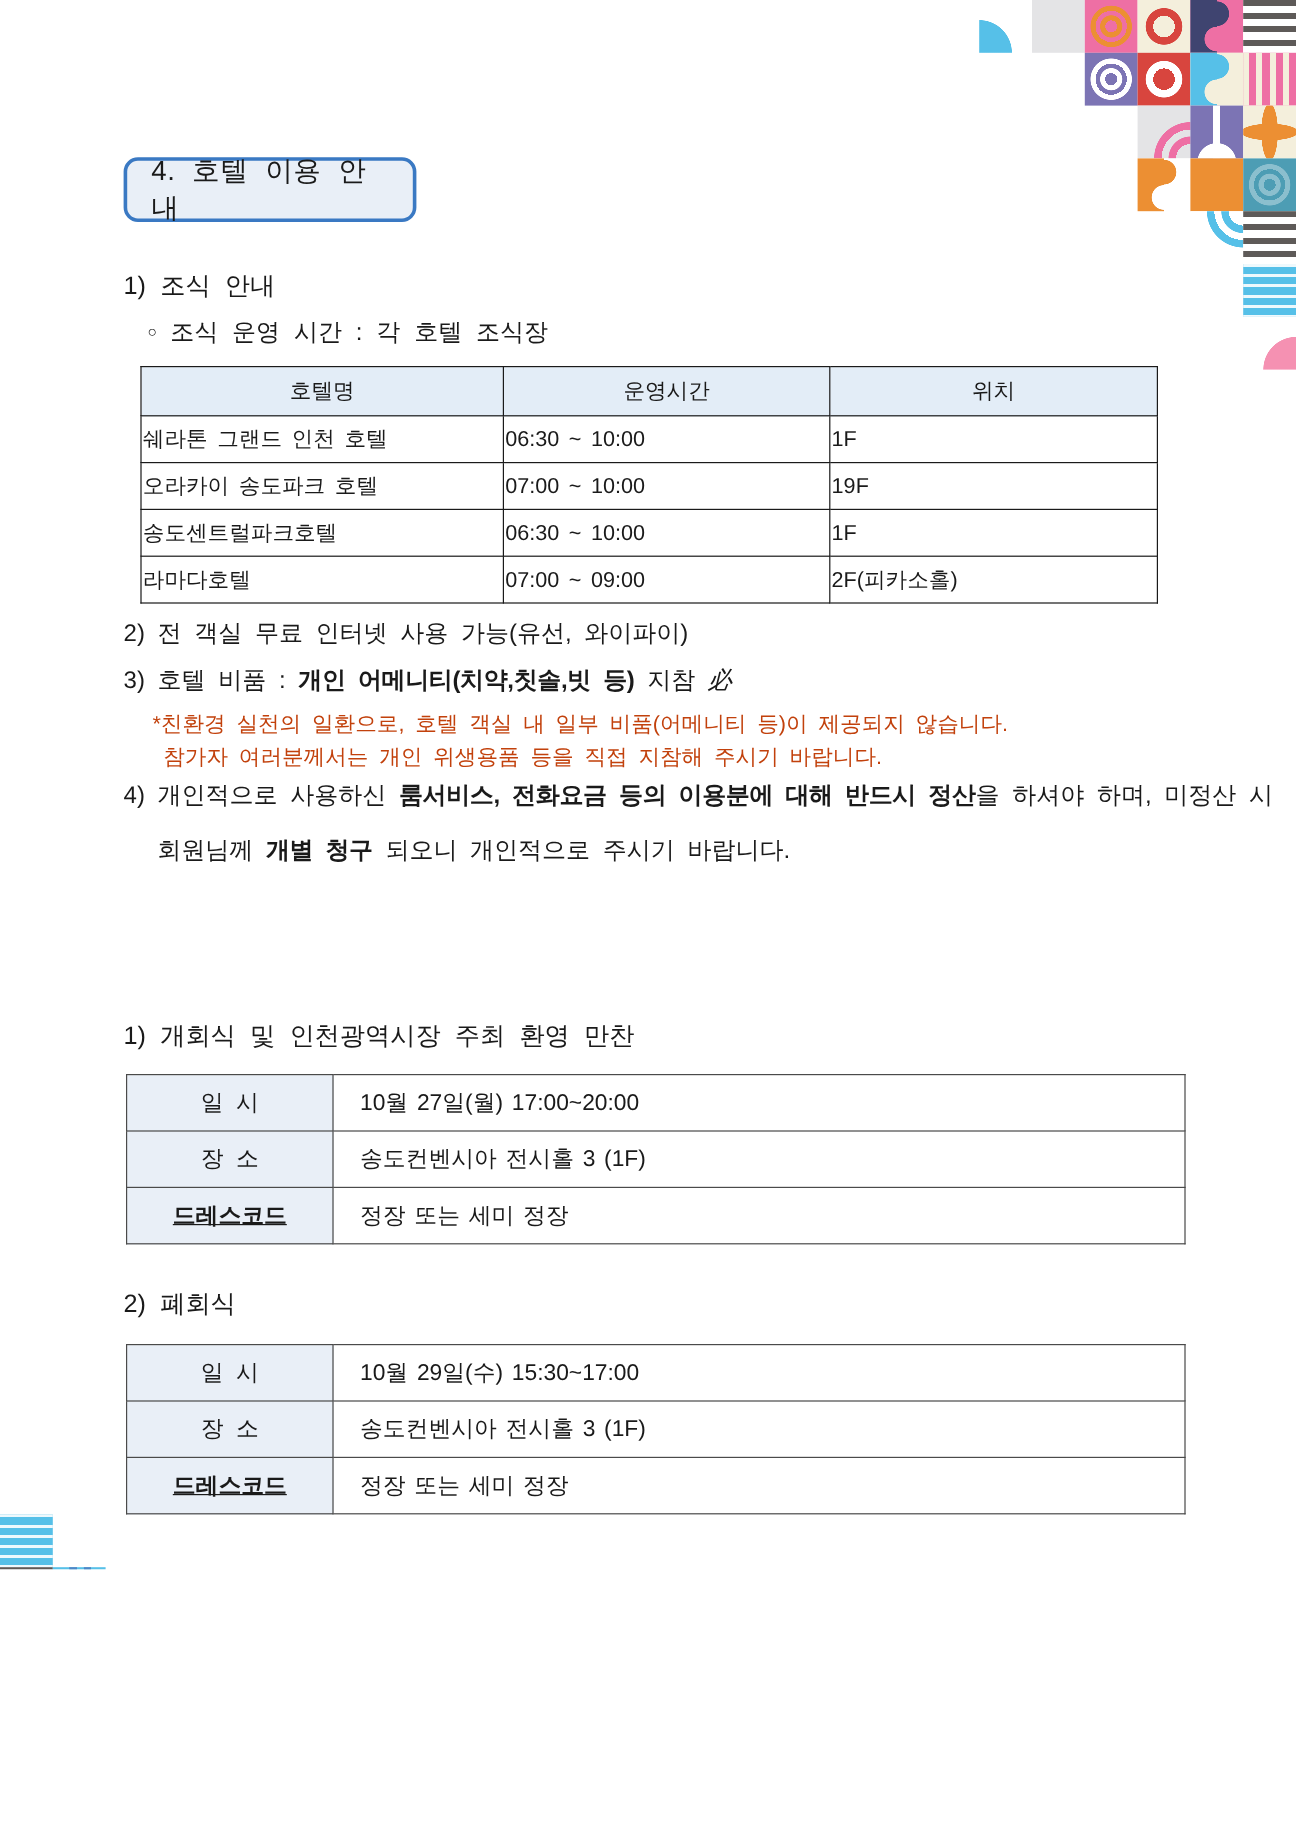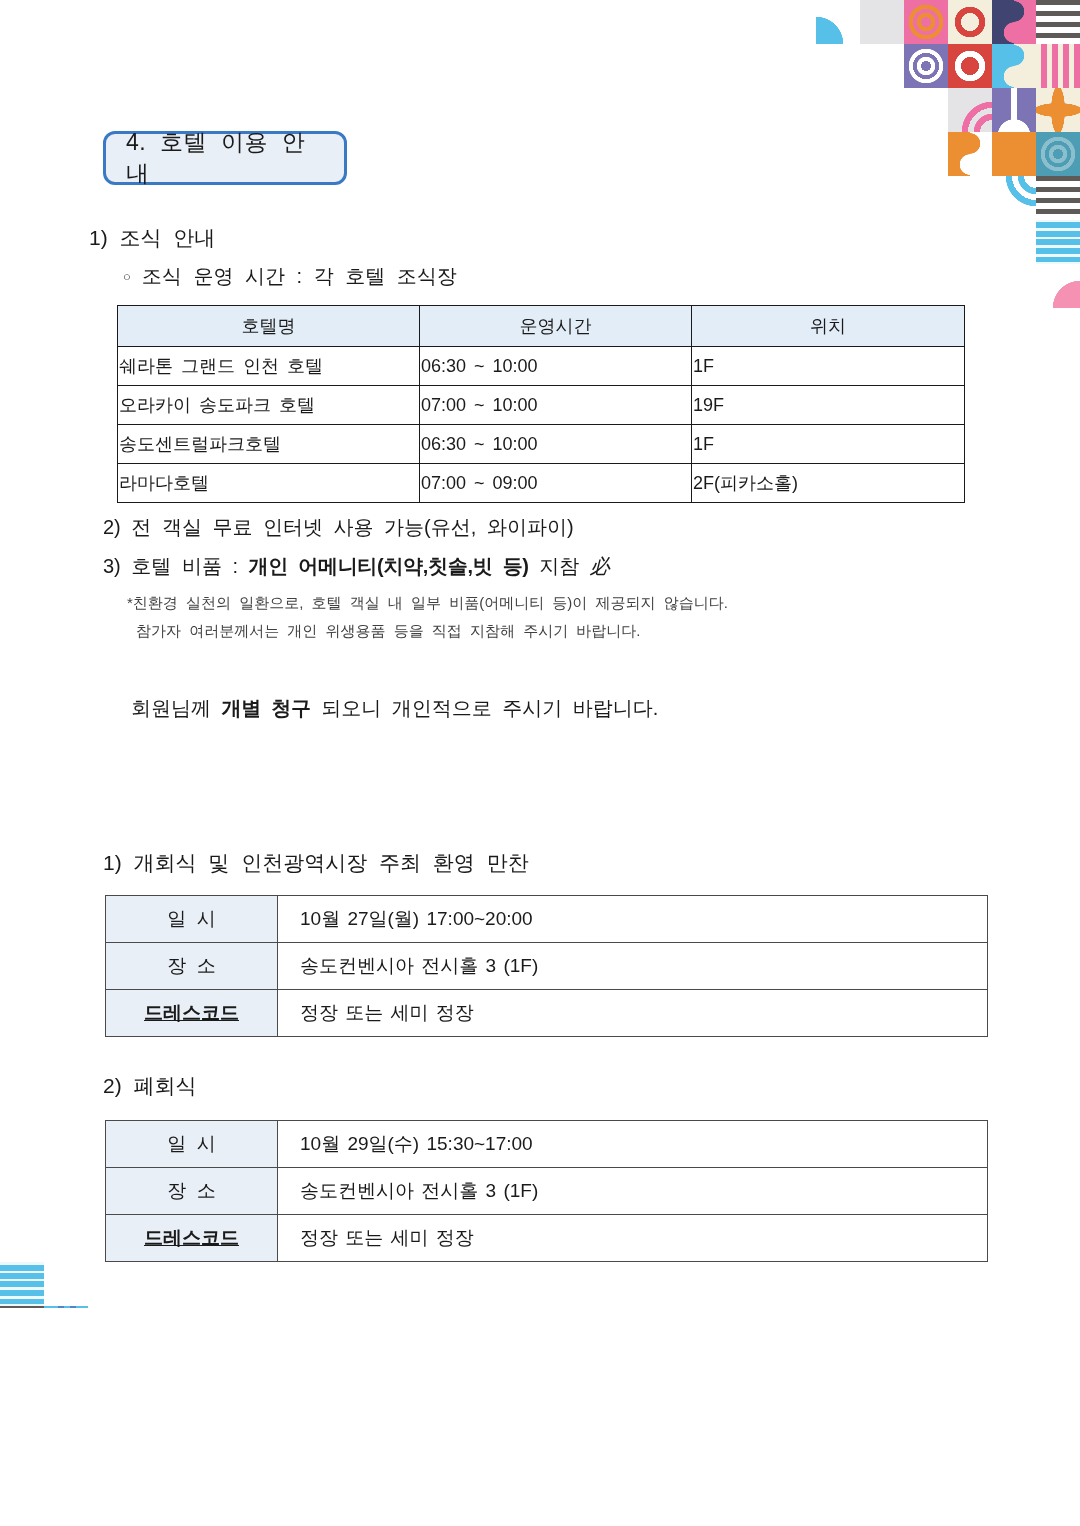--- a/index.html
+++ b/index.html
@@ -17,21 +17,21 @@
 
   
   .btable{position:absolute;border-collapse:collapse;table-layout:fixed;font-size:18px;word-spacing:3px;}
   .btable th{background:#e3edf7;border:1px solid #1a1a1a;height:38px;font-weight:normal;font-size:18px;}
   .btable td{border:1px solid #1a1a1a;height:36px;margin-top:48px;}
 
   
   .item{position:absolute;font-size:20px;word-spacing:5px;white-space:nowrap;}
   .item b{letter-spacing:-.3px;}
   .hanja{font-family:"Liberation Serif","DejaVu Serif",serif;font-style:italic;font-size:20px;}
-  .note{position:absolute;font-size:15px;color:#404040;line-height:28px;word-spacing:4px;white-space:nowrap;}
+  .note{position:absolute;font-size:18px;color:#c2410c;line-height:28px;word-spacing:4px;white-space:nowrap;}
   .note .l2{display:block;padding-left:9px;}
 
   
   .ctable{position:absolute;border-collapse:collapse;table-layout:fixed;font-size:19px;}
   .ctable td{border:1px solid #4a4a4a;height:44px;}
   .ctable td.lbl{background:#e9eff7;text-align:center;word-spacing:5px;}
   .ctable td.val{padding-left:22px;word-spacing:2px;}
   .u{text-decoration:underline;font-weight:bold;}
 
   .pagenum{position:absolute;left:0;right:0;top:1424px;text-align:center;font-size:19px;letter-spacing:2px;}
@@ -87,21 +87,21 @@
       <div class="t" style="left: 88px; top: 1482px; background-color: rgb(244, 239, 220); background-image: radial-gradient(circle, rgba(0, 0, 0, 0) 0px, rgba(0, 0, 0, 0) 9px, rgb(216, 69, 62) 9px, rgb(216, 69, 62) 15px, rgba(0, 0, 0, 0) 15.5px);"></div>
       <div class="t" style="left: 132px; top: 1482px; background-color: rgb(236, 143, 51); background-image: radial-gradient(circle, rgba(0, 0, 0, 0) 0px, rgba(0, 0, 0, 0) 9px, rgb(216, 69, 62) 9px, rgb(216, 69, 62) 15px, rgba(0, 0, 0, 0) 15.5px);"></div>
       <div class="t" style="left: 176px; top: 1482px; background-color: rgb(86, 192, 232); background-image: radial-gradient(circle, rgba(0, 0, 0, 0) 0px, rgba(0, 0, 0, 0) 5px, rgb(238, 111, 164) 5px, rgb(238, 111, 164) 9px, rgba(0, 0, 0, 0) 9.5px, rgba(0, 0, 0, 0) 13px, rgb(238, 111, 164) 13px, rgb(238, 111, 164) 17px, rgba(0, 0, 0, 0) 17.5px);"></div>
       <div class="t" style="left: 220px; top: 1482px; background-color: rgb(228, 228, 230);"></div>
     </div>
 
   <div class="title-box" style="left:103px;top:131px;width:244px;height:54px">
     <span>4. 호텔 이용 안내</span>
   </div>
 
-  <div class="h-num" style="left:89px;top:224px">1) 조식 안내</div>
+  <div class="h-num" style="left:103px;top:224px">1) 조식 안내</div>
 
   <div class="bullet-line" style="left:123px;top:263px">
     <span class="bullet-marker">○</span>
     <span>조식 운영 시간 : 각 호텔 조식장</span>
   </div>
 
   <table class="btable" style="left:117px;top:305px;width:847px">
     <colgroup>
         <col style="width:302px">
         <col style="width:272px">
@@ -142,20 +142,23 @@
 
   <div class="item" style="left:103px;top:553px">
     <span>3) 호텔 비품 : </span><b>개인 어메니티(치약,칫솔,빗 등)</b><span> 지참 </span><span class="hanja">必</span>
   </div>
 
   <div class="note" style="left:127px;top:589px">
     <span>*친환경 실천의 일환으로, 호텔 객실 내 일부 비품(어메니티 등)이 제공되지 않습니다.</span>
     <span class="l2">참가자 여러분께서는 개인 위생용품 등을 직접 지참해 주시기 바랍니다.</span>
   </div>
 
+  <div class="item" style="left:103px;top:649px">
+    <span>4) 개인적으로 사용하신 </span><b>룸서비스, 전화요금 등의 이용분에 대해 반드시 정산</b><span>을 하셔야 하며, 미정산 시</span>
+  </div>
   <div class="item" style="left:131px;top:695px">
     <span>회원님께 </span><b>개별 청구</b><span> 되오니 개인적으로 주시기 바랍니다.</span>
   </div>
 
 
   <div class="h-num" style="left:103px;top:849px">1) 개회식 및 인천광역시장 주최 환영 만찬</div>
 
   <table class="ctable" style="left:105px;top:895px;width:883px">
     <colgroup>
         <col style="width:172px">

